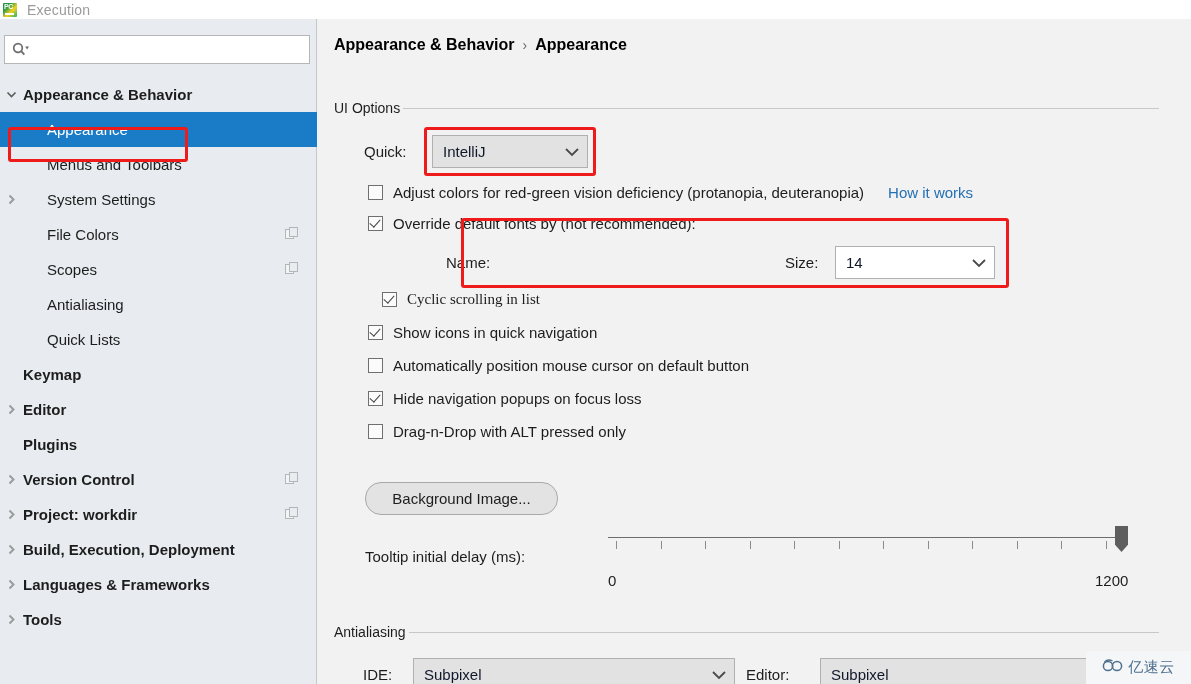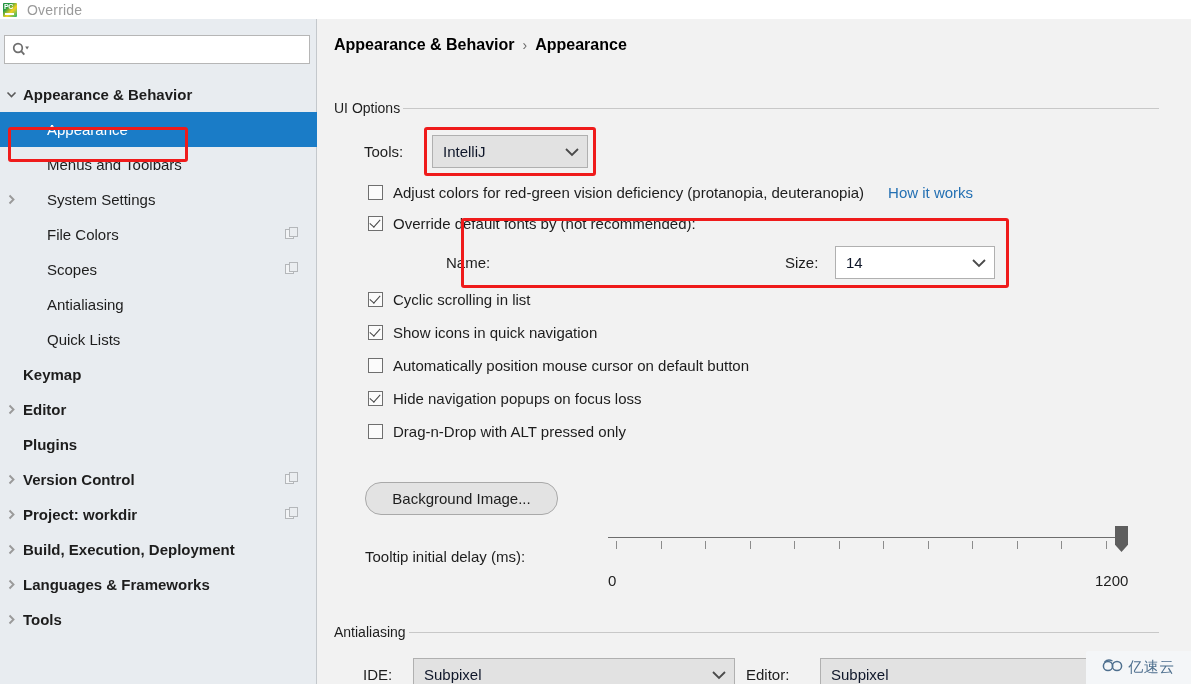--- a/index.html
+++ b/index.html
@@ -307,21 +307,21 @@
     letter-spacing: 0.5px;
   }
 </style>
 </head>
 <body>
 
 <div id="app">
 
   <div class="titlebar">
     <div class="titlebar-icon"></div>
-    <div class="titlebar-title">Override</div>
+    <div class="titlebar-title">Execution</div>
   </div>
 
   <div class="sidebar">
 
     <div class="search-wrap">
       <span class="search-icon">
         <svg width="18" height="15" viewBox="0 0 18 15">
           <circle cx="6" cy="6" r="4.3" fill="none" stroke="#6d6d6d" stroke-width="1.7"></circle>
           <line x1="9.2" y1="9.2" x2="12.3" y2="12.6" stroke="#6d6d6d" stroke-width="1.9"></line>
           <path d="M13.2 4.5 L17 4.5 L15.1 7.4 Z" fill="#6d6d6d"></path>
@@ -454,21 +454,21 @@
       <span>Appearance &amp; Behavior</span>
       <span class="sep">›</span>
       <span>Appearance</span>
     </div>
 
     <div class="group-header" style="left:16px; top:81px; width:825px;">
       <span>UI Options</span>
       <span class="group-line" style="flex:1;"></span>
     </div>
 
-    <div class="row-label" style="left:46px; top:124px;">Tools:</div>
+    <div class="row-label" style="left:46px; top:124px;">Quick:</div>
     <div class="combo" style="left:114px; top:116px; width:156px; height:33px;">
       <span>IntelliJ</span>
       <span class="chev">
         <svg width="16" height="10" viewBox="0 0 16 10">
             <polyline points="2,2 8,8 14,2" fill="none" stroke="#4a4a4a" stroke-width="1.8"></polyline>
           </svg>
       </span>
     </div>
     <div class="redbox" style="left:106px; top:108px; width:172px; height:49px;"></div>
 
@@ -489,21 +489,21 @@
       <span>14</span>
       <span class="chev">
         <svg width="16" height="10" viewBox="0 0 16 10">
             <polyline points="2,2 8,8 14,2" fill="none" stroke="#4a4a4a" stroke-width="1.8"></polyline>
           </svg>
       </span>
     </div>
     <div class="redbox" style="left:143px; top:199px; width:548px; height:70px;"></div>
 
     <div id="cb-list">
-        <div class="cb-row" style="left: 50px; top: 272px;">
+        <div class="cb-row" style="left: 64px; top: 272px; font-family: Liberation Serif, serif;">
           <span class="cb checked"></span>
           <span>Cyclic scrolling in list</span>
         </div>
         <div class="cb-row" style="left: 50px; top: 305px;">
           <span class="cb checked"></span>
           <span>Show icons in quick navigation</span>
         </div>
         <div class="cb-row" style="left: 50px; top: 338px;">
           <span class="cb"></span>
           <span>Automatically position mouse cursor on default button</span>

